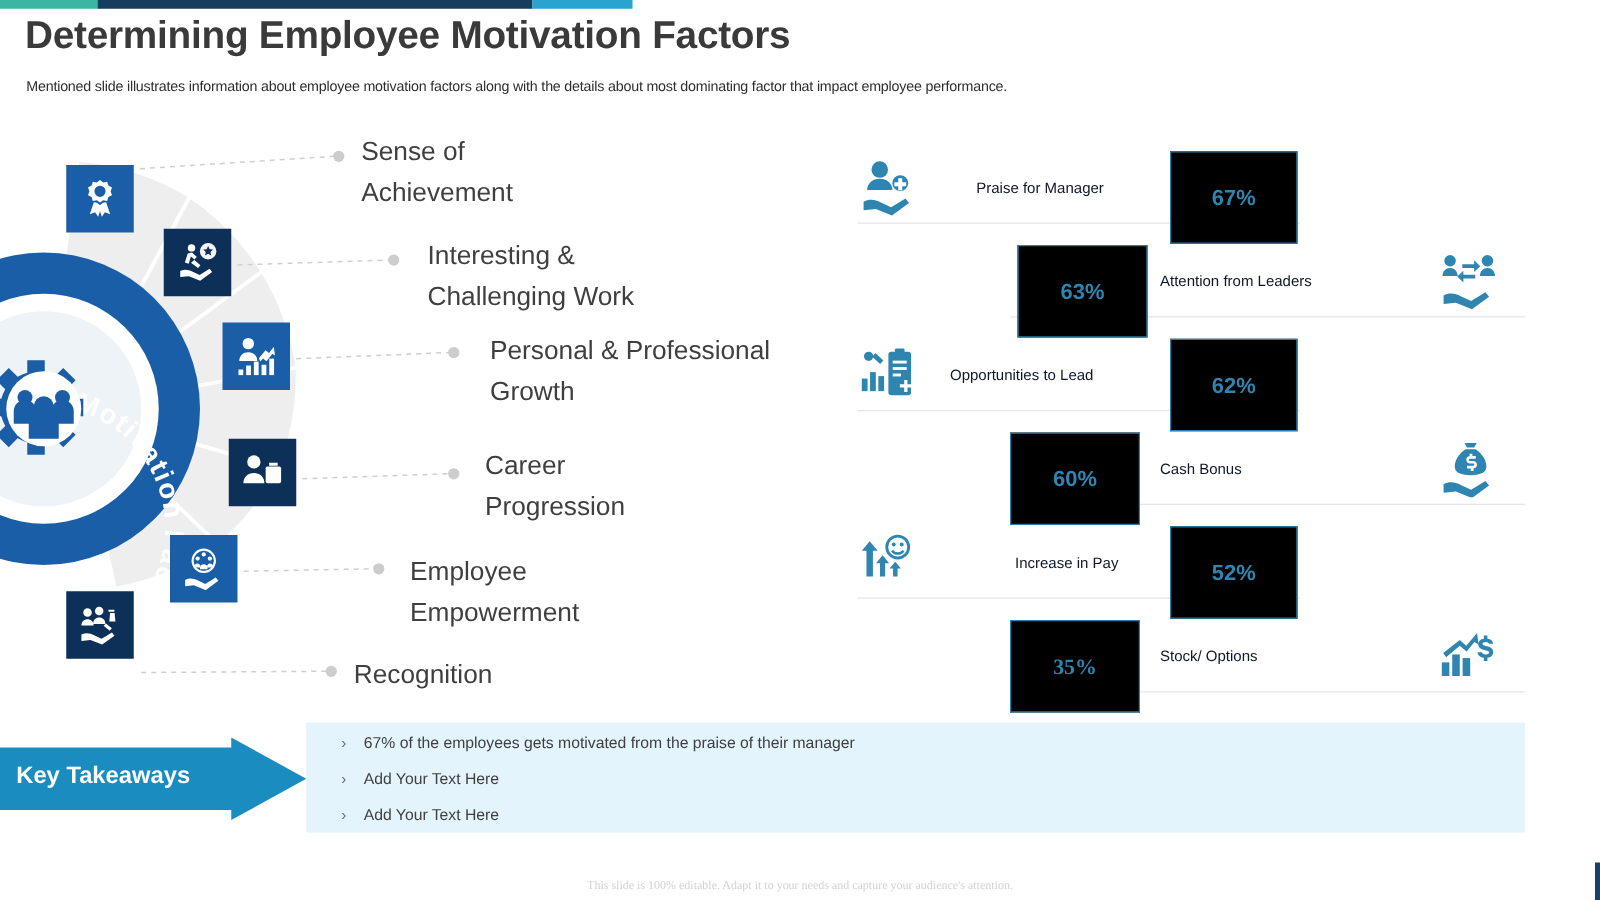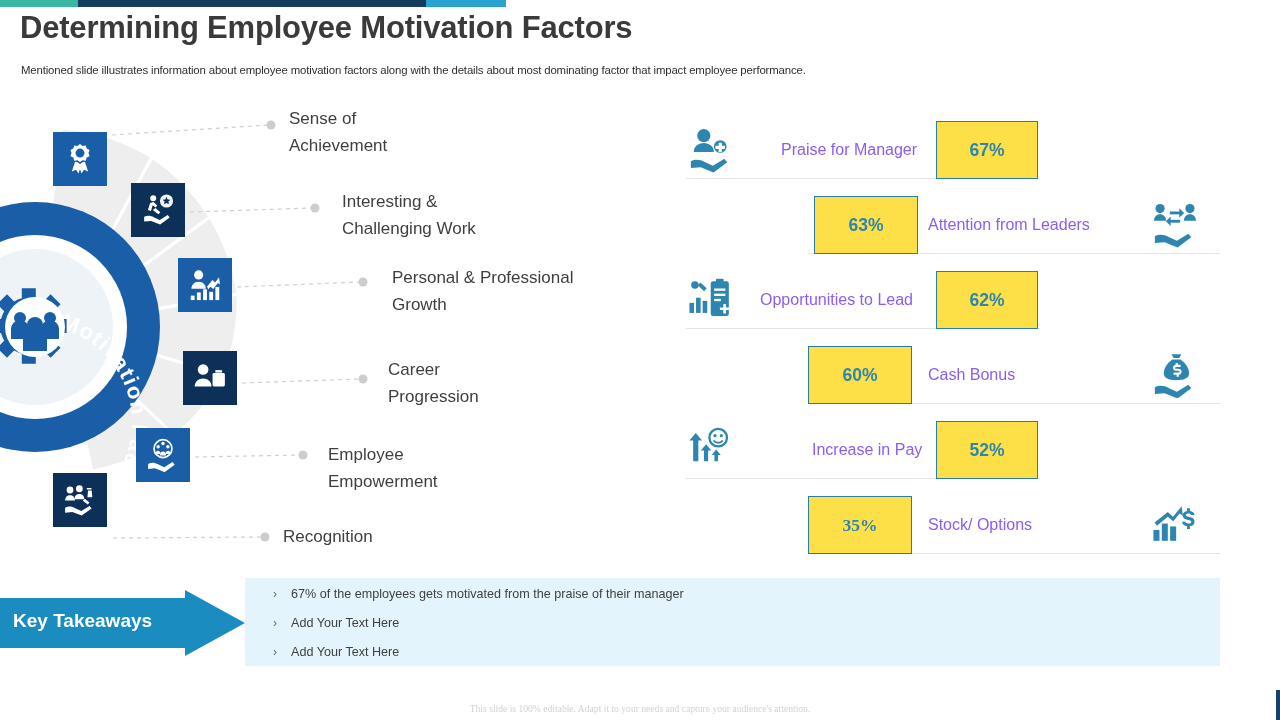--- a/index.html
+++ b/index.html
@@ -36,41 +36,41 @@
 
   .iconbox {
     position: absolute; width: 54px; height: 54px;
     display: flex; align-items: center; justify-content: center;
   }
   .iconbox svg { width: 34px; height: 34px; fill: #ffffff; }
   .bx-mid  { background: #1b5ea8; }
   .bx-dark { background: #0d3058; }
 
   .leaf-label {
-    position: absolute; font-size: 17px; color: #3f3f3f;
+    position: absolute; font-size: 21px; color: #3f3f3f;
     line-height: 1.56; white-space: nowrap;
   }
 
   
   .bars { position: absolute; left: 686px; top: 112px; width: 560px; height: 450px; }
   .row { position: absolute; height: 58px; }
   .rowline {
     position: absolute; left: 0; right: 0; bottom: 0;
     border-bottom: 1px solid #e2e5e8;
   }
   .pctbox {
-    position: absolute; top: 0; height: 58px;
+    position: absolute; top: 0; height: 74px;
     border: 1px solid #2b7ea8;
     display: flex; align-items: center; justify-content: center;
-    background: #fde047;
+    background: #000000;
   }
   .pct { font-size: 17.5px; font-weight: 700; color: #2e86b0; }
   .rlabel {
     position: absolute; top: 50%; transform: translateY(-50%);
-    font-size: 16px; color: #8b5cf6; white-space: nowrap;
+    font-size: 12px; color: #0f172a; white-space: nowrap;
   }
   .ricon {
     position: absolute; top: 50%; transform: translateY(-50%);
     width: 46px; height: 46px;
   }
   .ricon svg { width: 46px; height: 46px; fill: #2e86b0; }
 
   
   .kt-panel {
     position: absolute; left: 245px; top: 578px;

